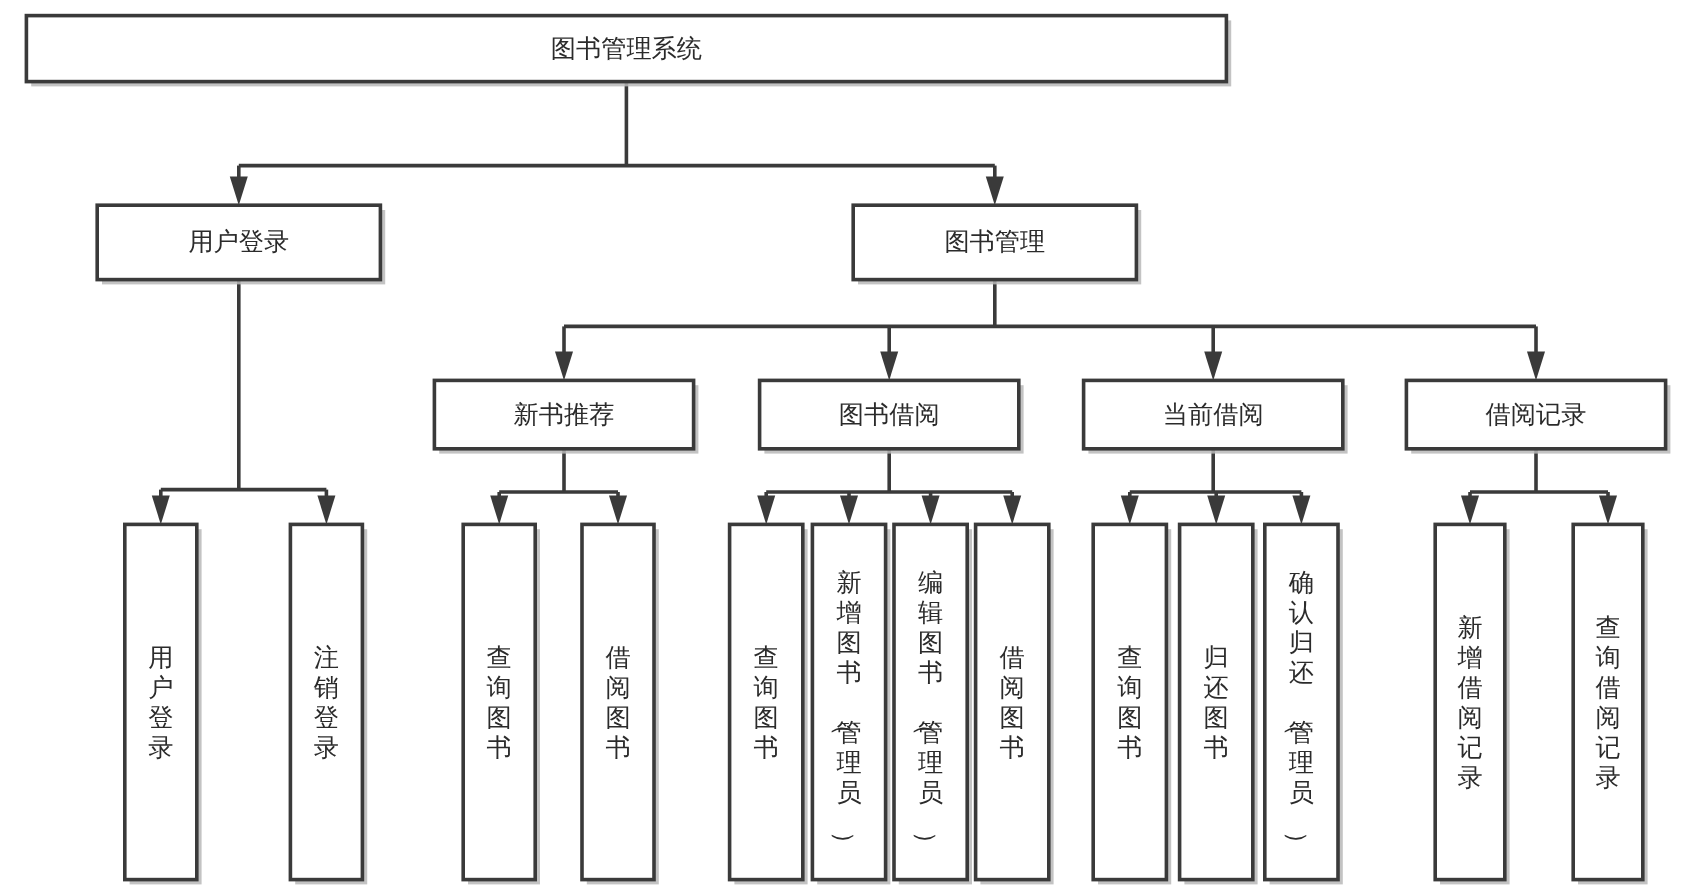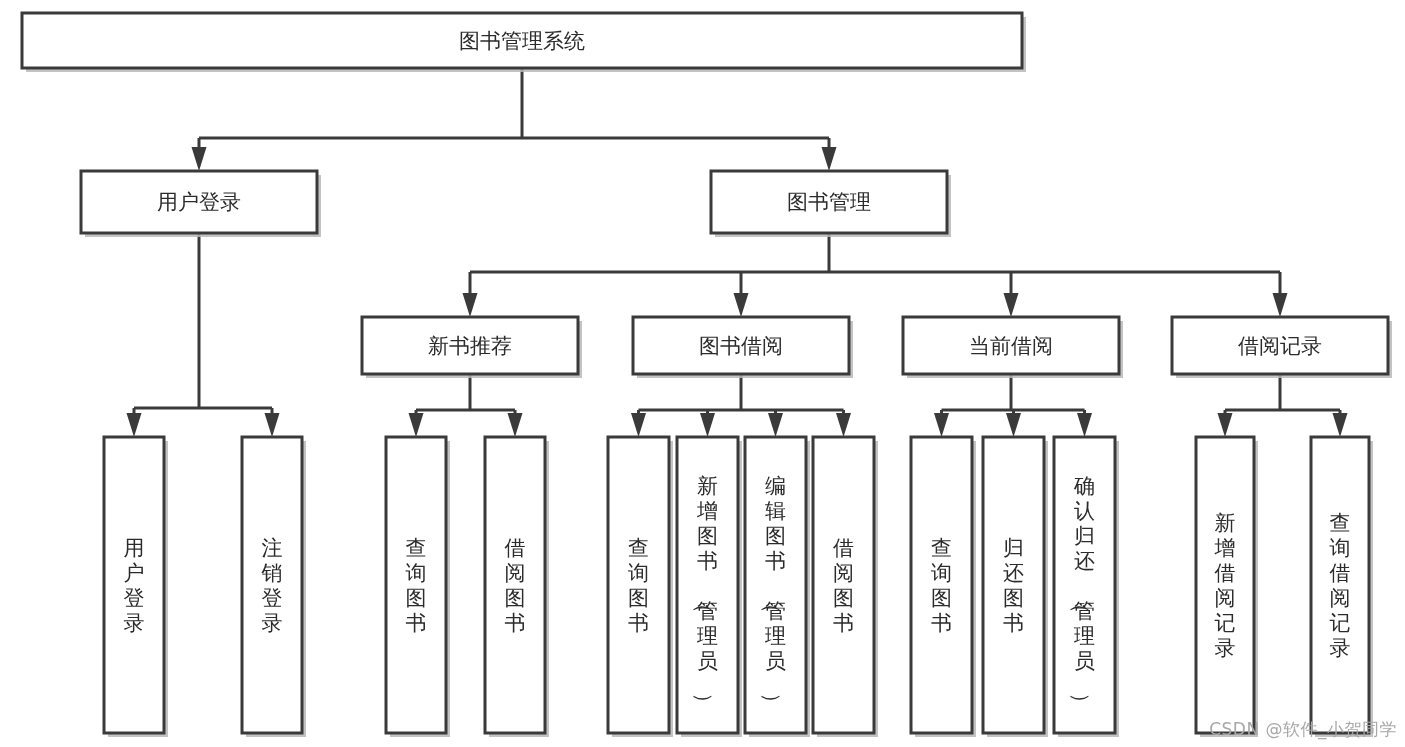--- a/index.html
+++ b/index.html
@@ -241,14 +241,13 @@
           <rect x="1196" y="437" width="58" height="296" class="node-box"></rect>
           <text x="1225" y="530" class="node-label-v"><tspan x="1225" dy="0">新</tspan><tspan x="1225" dy="25">增</tspan><tspan x="1225" dy="25">借</tspan><tspan x="1225" dy="25">阅</tspan><tspan x="1225" dy="25">记</tspan><tspan x="1225" dy="25">录</tspan></text>
         </g>
         <g>
           <rect x="1315" y="441" width="58" height="296" class="node-shadow"></rect>
           <rect x="1311" y="437" width="58" height="296" class="node-box"></rect>
           <text x="1340" y="530" class="node-label-v"><tspan x="1340" dy="0">查</tspan><tspan x="1340" dy="25">询</tspan><tspan x="1340" dy="25">借</tspan><tspan x="1340" dy="25">阅</tspan><tspan x="1340" dy="25">记</tspan><tspan x="1340" dy="25">录</tspan></text>
         </g>
       </g>
   </svg>
-  <div class="watermark">CSDN @软件_小贺同学</div>
 </div>
 
 </body></html>

